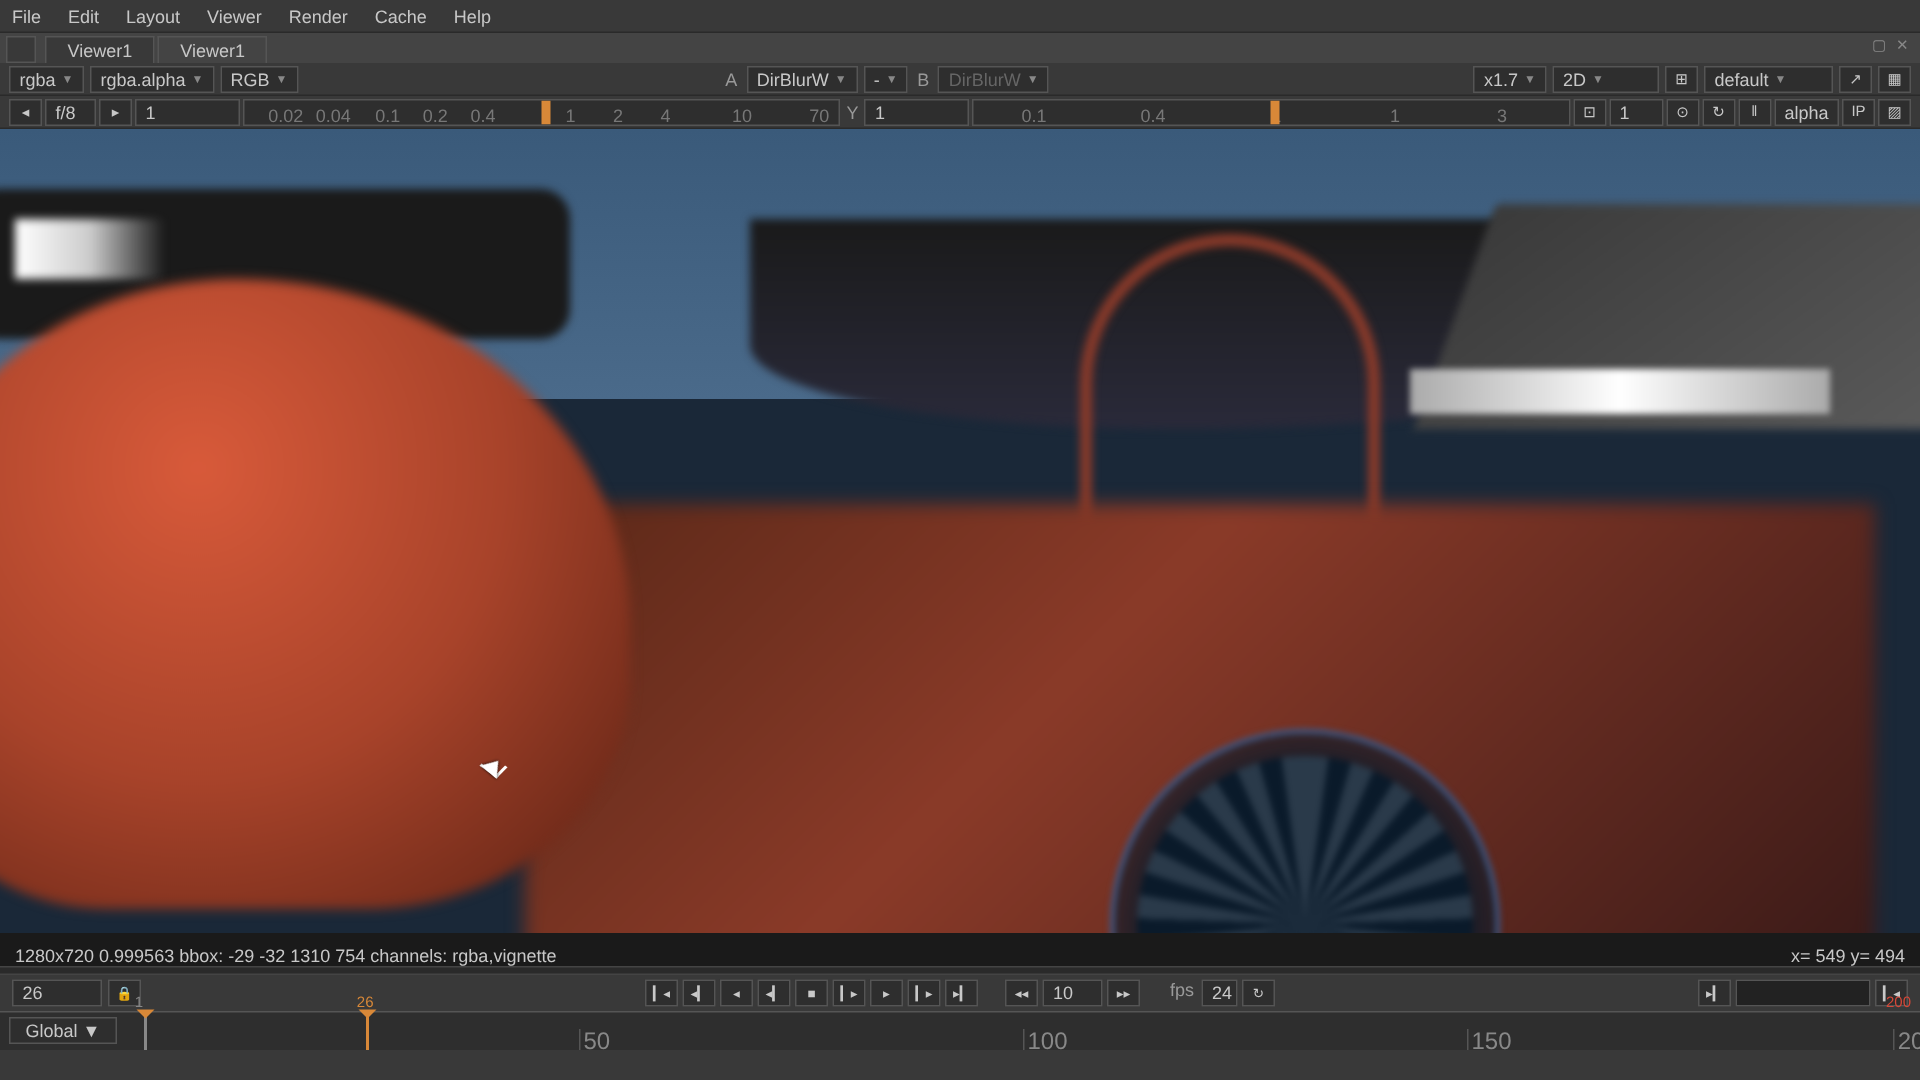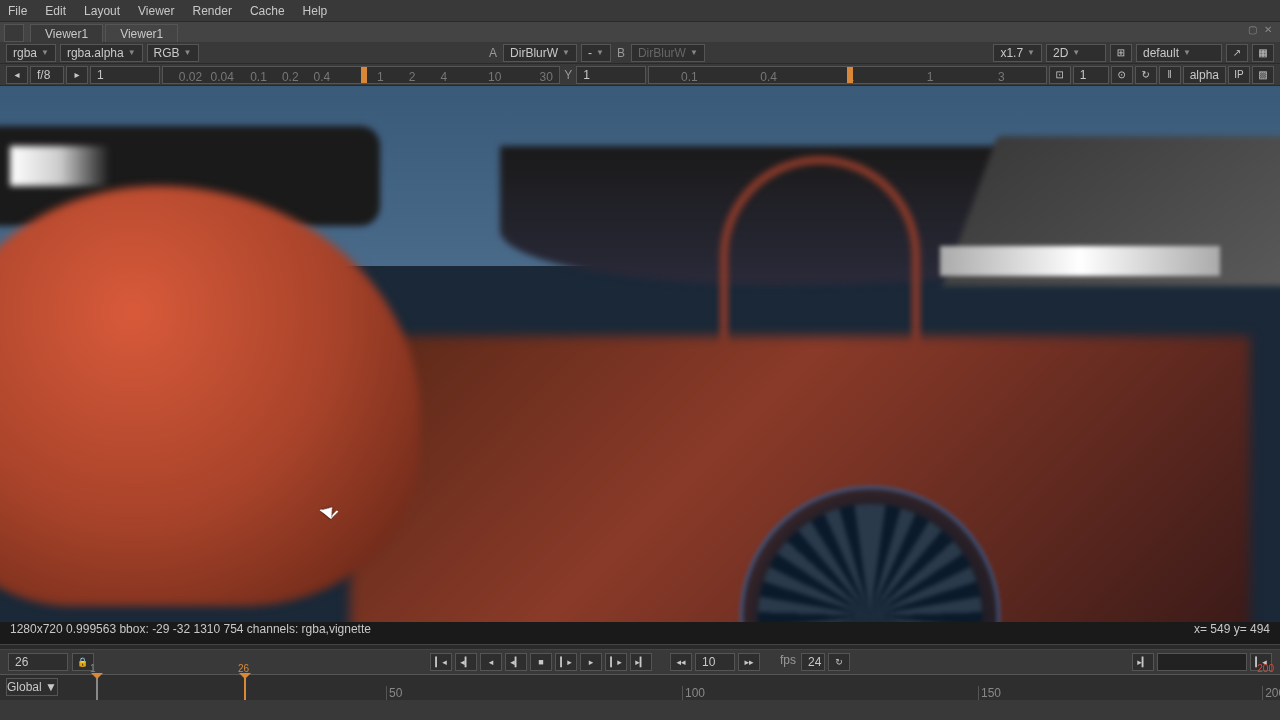--- a/index.html
+++ b/index.html
@@ -31,34 +31,34 @@
 .roof2{position:absolute;width:400px;height:100px;left:-20px;top:40px;background:#1a1a1a;border-radius:20px;filter:blur(3px)}
 .wheel{position:absolute;width:260px;height:260px;left:740px;top:400px;border-radius:50%;background:radial-gradient(circle,#1a2a3a 20%,#0a1a2a 50%,transparent);border:3px solid #3a5a8a;filter:blur(2px)}
 .wheel::before{content:'';position:absolute;inset:15px;border-radius:50%;background:repeating-conic-gradient(#2a3a4a 0deg 8deg,#0a1a2a 8deg 16deg)}
 .roll{position:absolute;width:200px;height:200px;left:720px;top:70px;border:8px solid #8a3a2a;border-radius:50% 50% 0 0;border-bottom:none;filter:blur(3px)}
 .panel1{position:absolute;right:-40px;top:50px;width:350px;height:150px;background:linear-gradient(135deg,#3a3a3a,#5a5a5a);transform:skew(-20deg);filter:blur(3px)}
 .panel2{position:absolute;right:60px;top:160px;width:280px;height:30px;background:linear-gradient(90deg,#aaa,#fff,#aaa);filter:blur(2px)}
 .highlight{position:absolute;left:10px;top:60px;width:100px;height:40px;background:linear-gradient(90deg,#fff,#ccc,transparent);filter:blur(3px)}
 .cursor{position:absolute;left:324px;top:418px;width:14px;height:18px;pointer-events:none}
 .cursor::before{content:'';position:absolute;border-left:2px solid #fff;border-bottom:2px solid #fff;width:8px;height:12px;transform:rotate(-45deg) skew(10deg)}
 .cursor::after{content:'';position:absolute;left:0;top:0;width:0;height:0;border-left:10px solid #fff;border-top:7px solid transparent;border-bottom:7px solid transparent;transform:rotate(-50deg);filter:drop-shadow(0 0 1px #000)}
-.statusbar{height:22px;background:#1a1a1a;display:flex;align-items:flex-start;padding:0 10px;color:#c8c8c8;gap:20px}
+.statusbar{height:22px;background:#1a1a1a;display:flex;align-items:flex-end;padding:0 10px;color:#c8c8c8;gap:20px}
 .statusbar .coords{margin-left:auto;}
 .r{color:#d04040}.g{color:#40b040}.b{color:#6080d0}.w{color:#e0e0e0}
 .swatch{width:24px;height:14px;background:#a03828;display:inline-block;margin:0 6px;vertical-align:middle}
 .thinbar{height:6px;background:#2a2a2a;border-top:1px solid #444;border-bottom:1px solid #444}
 .playbar{height:24px;background:#393939;display:flex;align-items:center;padding:0 8px;gap:4px}
 .frame-input{background:#2e2e2e;border:1px solid #555;padding:1px 6px;color:#c8c8c8;height:18px;width:60px}
 .playbar .center{position:absolute;left:50%;transform:translateX(-50%);display:flex;gap:3px}
 .pbtn{width:22px;height:18px;background:#2e2e2e;border:1px solid #555;display:flex;align-items:center;justify-content:center;color:#c8c8c8;font-size:9px;cursor:pointer}
 .playbar .right{margin-left:auto;display:flex;gap:3px}
 .timeline{height:26px;background:#2e2e2e;position:relative;border-top:1px solid #555}
-.tl-dd{position:absolute;left:6px;top:3px;background:#2e2e2e;border:1px solid #555;padding:1px 0;color:#c8c8c8;height:18px}
+.tl-dd{position:absolute;left:6px;top:3px;background:#2e2e2e;border:1px solid #555;padding:1px 10px;color:#c8c8c8;height:18px}
 .tl-ruler{position:absolute;left:90px;right:6px;top:0;height:100%}
-.tl-tick{position:absolute;bottom:0;font-size:12px;color:#888;border-left:1px solid #555;height:14px;padding-left:2px}
+.tl-tick{position:absolute;bottom:0;font-size:16px;color:#888;border-left:1px solid #555;height:14px;padding-left:2px}
 .tl-play{position:absolute;top:0;width:2px;height:100%;background:#d88838}
 .tl-play::before{content:'';position:absolute;top:-2px;left:-5px;border:6px solid transparent;border-top-color:#d88838}
 .tl-lbl{position:absolute;top:-12px;left:-6px;color:#d88838;font-size:10px}
 .tl-end{position:absolute;right:0;top:-12px;color:#d84838;font-size:10px}
 </style>
 </head>
 <body>
 
 <div class="menubar">
   <span>File</span>
@@ -106,21 +106,21 @@
   <span class="lbl">B</span>
   <div class="dd disabled">
       <span>DirBlurW</span>
       <span class="tri">▼</span>
     </div>
   <div class="spacer"></div>
   <div class="dd">
       <span>x1.7</span>
       <span class="tri">▼</span>
     </div>
-  <div class="dd" style="width:60px">
+  <div class="dd" style="width:71px">
       <span>2D</span>
       <span class="tri">▼</span>
     </div>
   <div class="btn">⊞</div>
   <div class="dd" style="width:86px">
       <span>default</span>
       <span class="tri">▼</span>
     </div>
   <div class="btn">↗</div>
   <div class="btn">▦</div>
@@ -134,21 +134,21 @@
   <div class="ruler">
     <span style="left:4%">0.02</span>
       <span style="left:12%">0.04</span>
     <span style="left:22%">0.1</span>
       <span style="left:30%">0.2</span>
     <span style="left:38%">0.4</span>
       <span style="left:54%">1</span>
     <span style="left:62%">2</span>
       <span style="left:70%">4</span>
     <span style="left:82%">10</span>
-      <span style="left:95%">30</span>
+      <span style="left:95%">70</span>
     <div style="position:absolute;left:50%;top:0;width:6px;height:100%;background:#d88838"></div>
   </div>
   <span class="lbl">Y</span>
   <div class="input">1</div>
   <div class="ruler" style="flex:1">
     <span style="left:8%">0.1</span>
       <span style="left:28%">0.4</span>
     <span style="left:50%">1</span>
       <span style="left:70%">1</span>
     <span style="left:88%">3</span>

